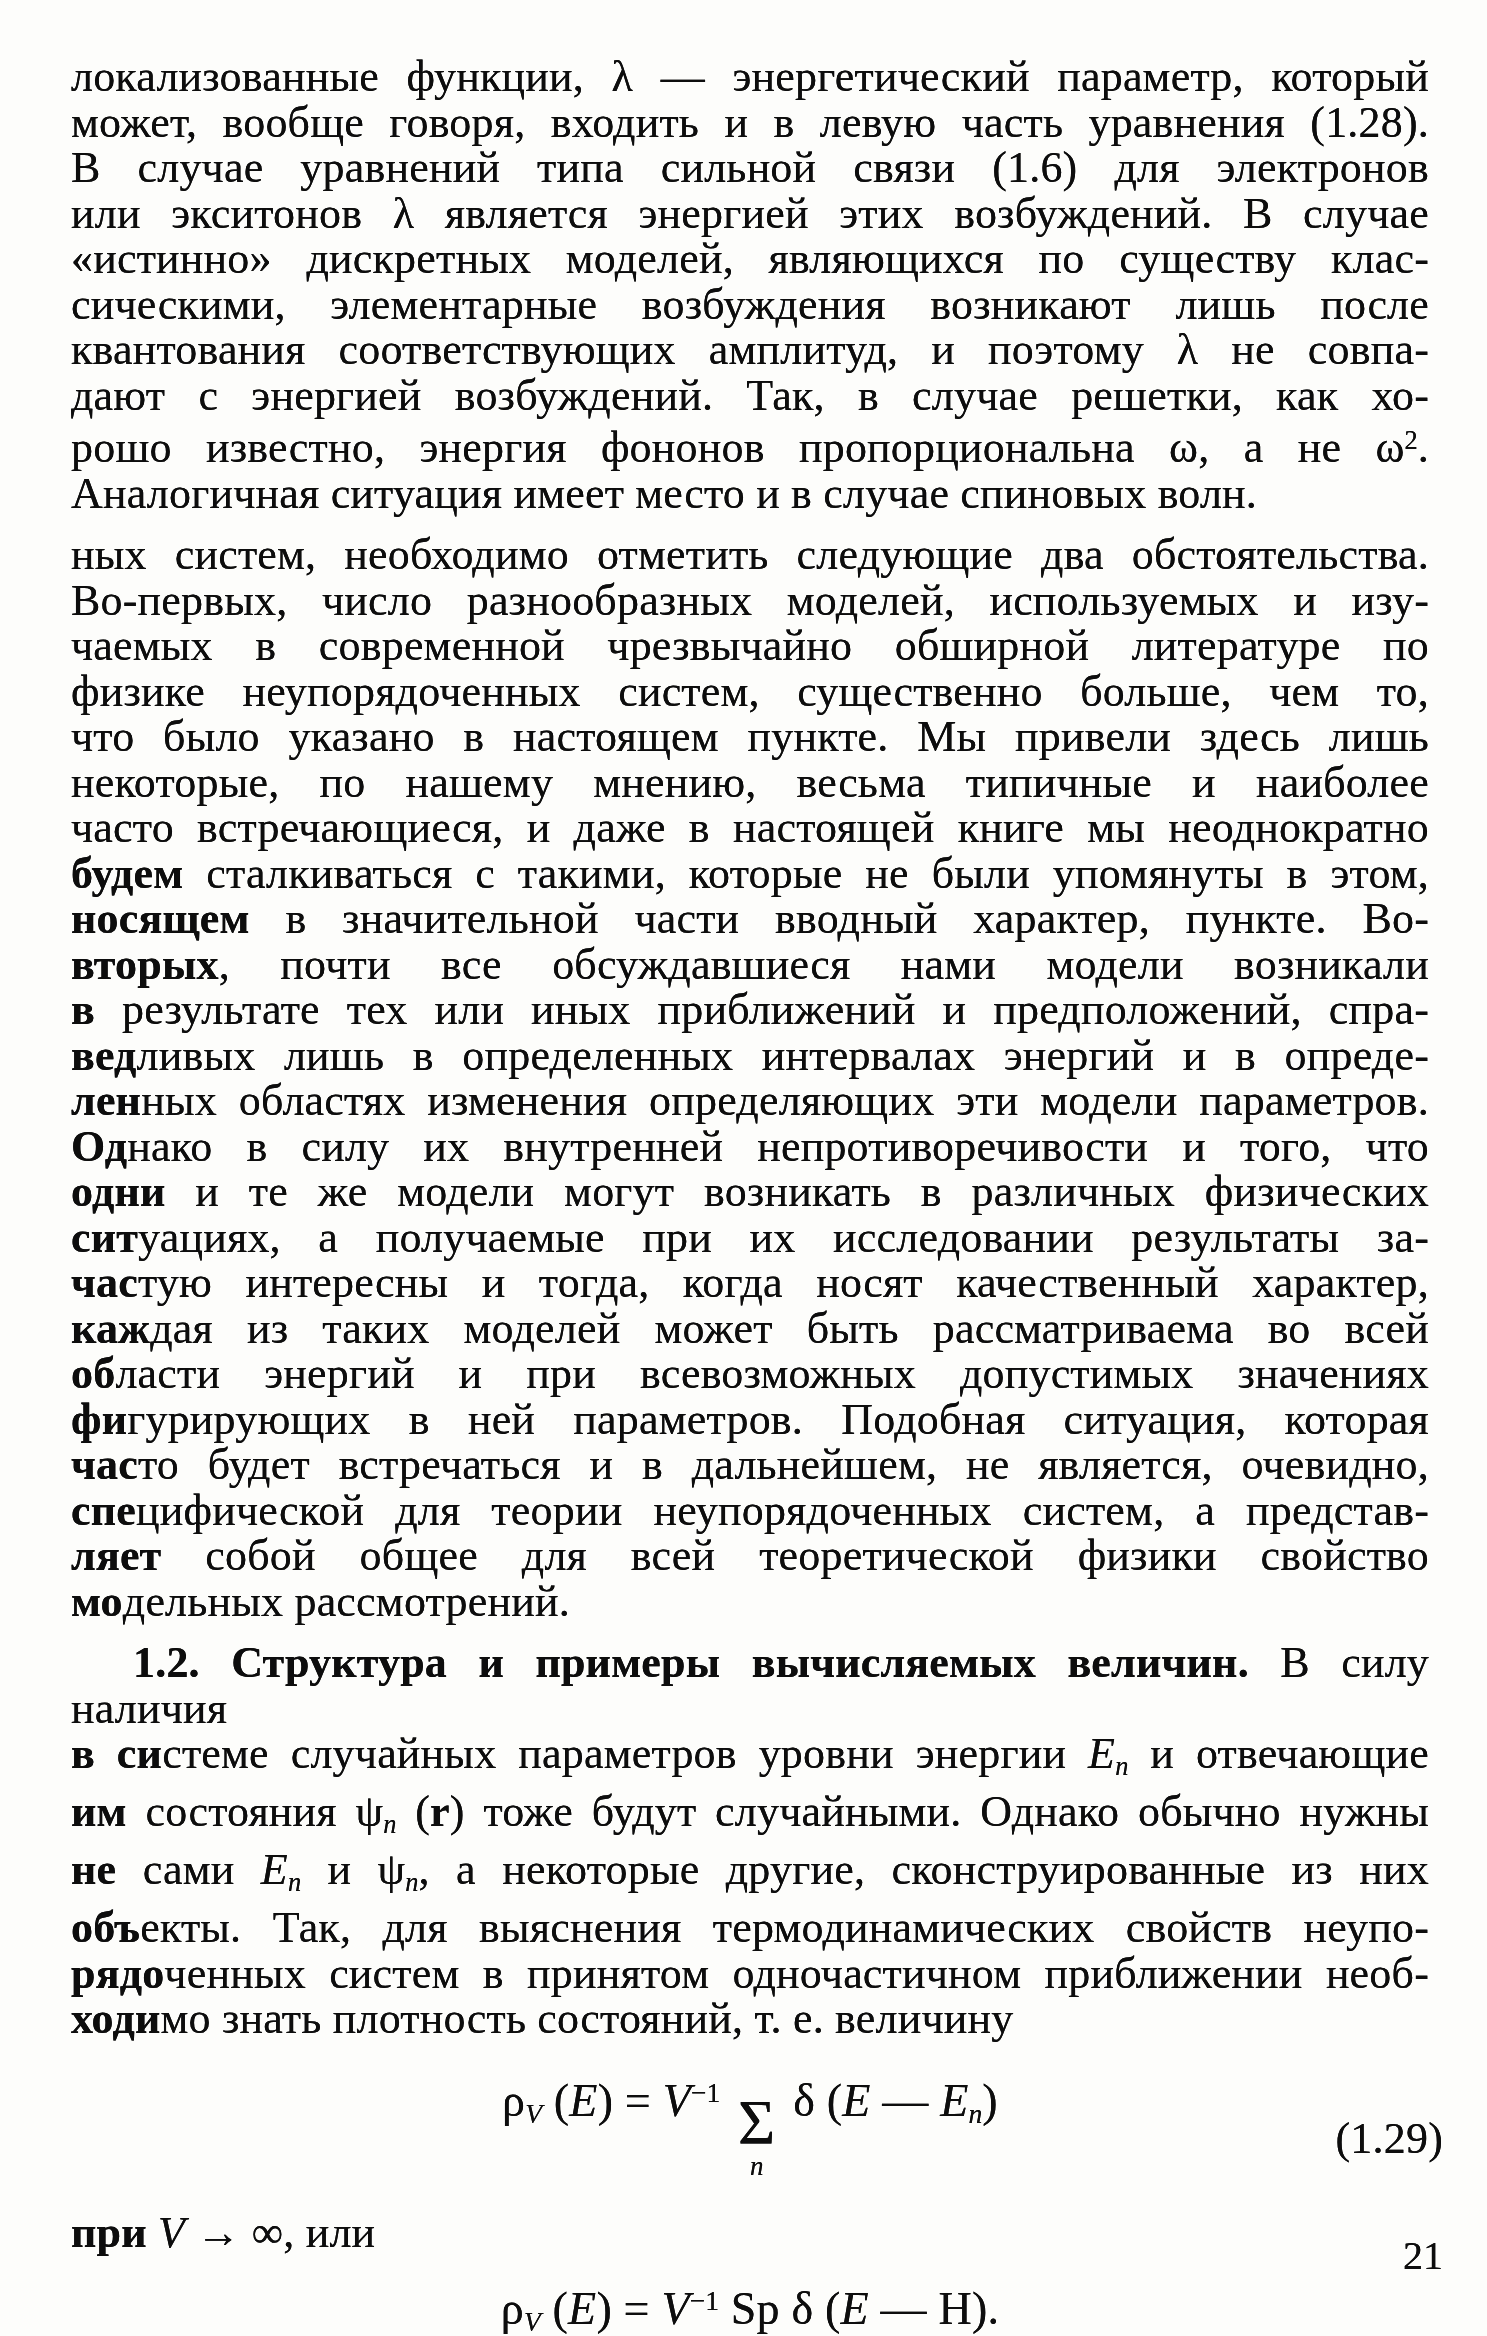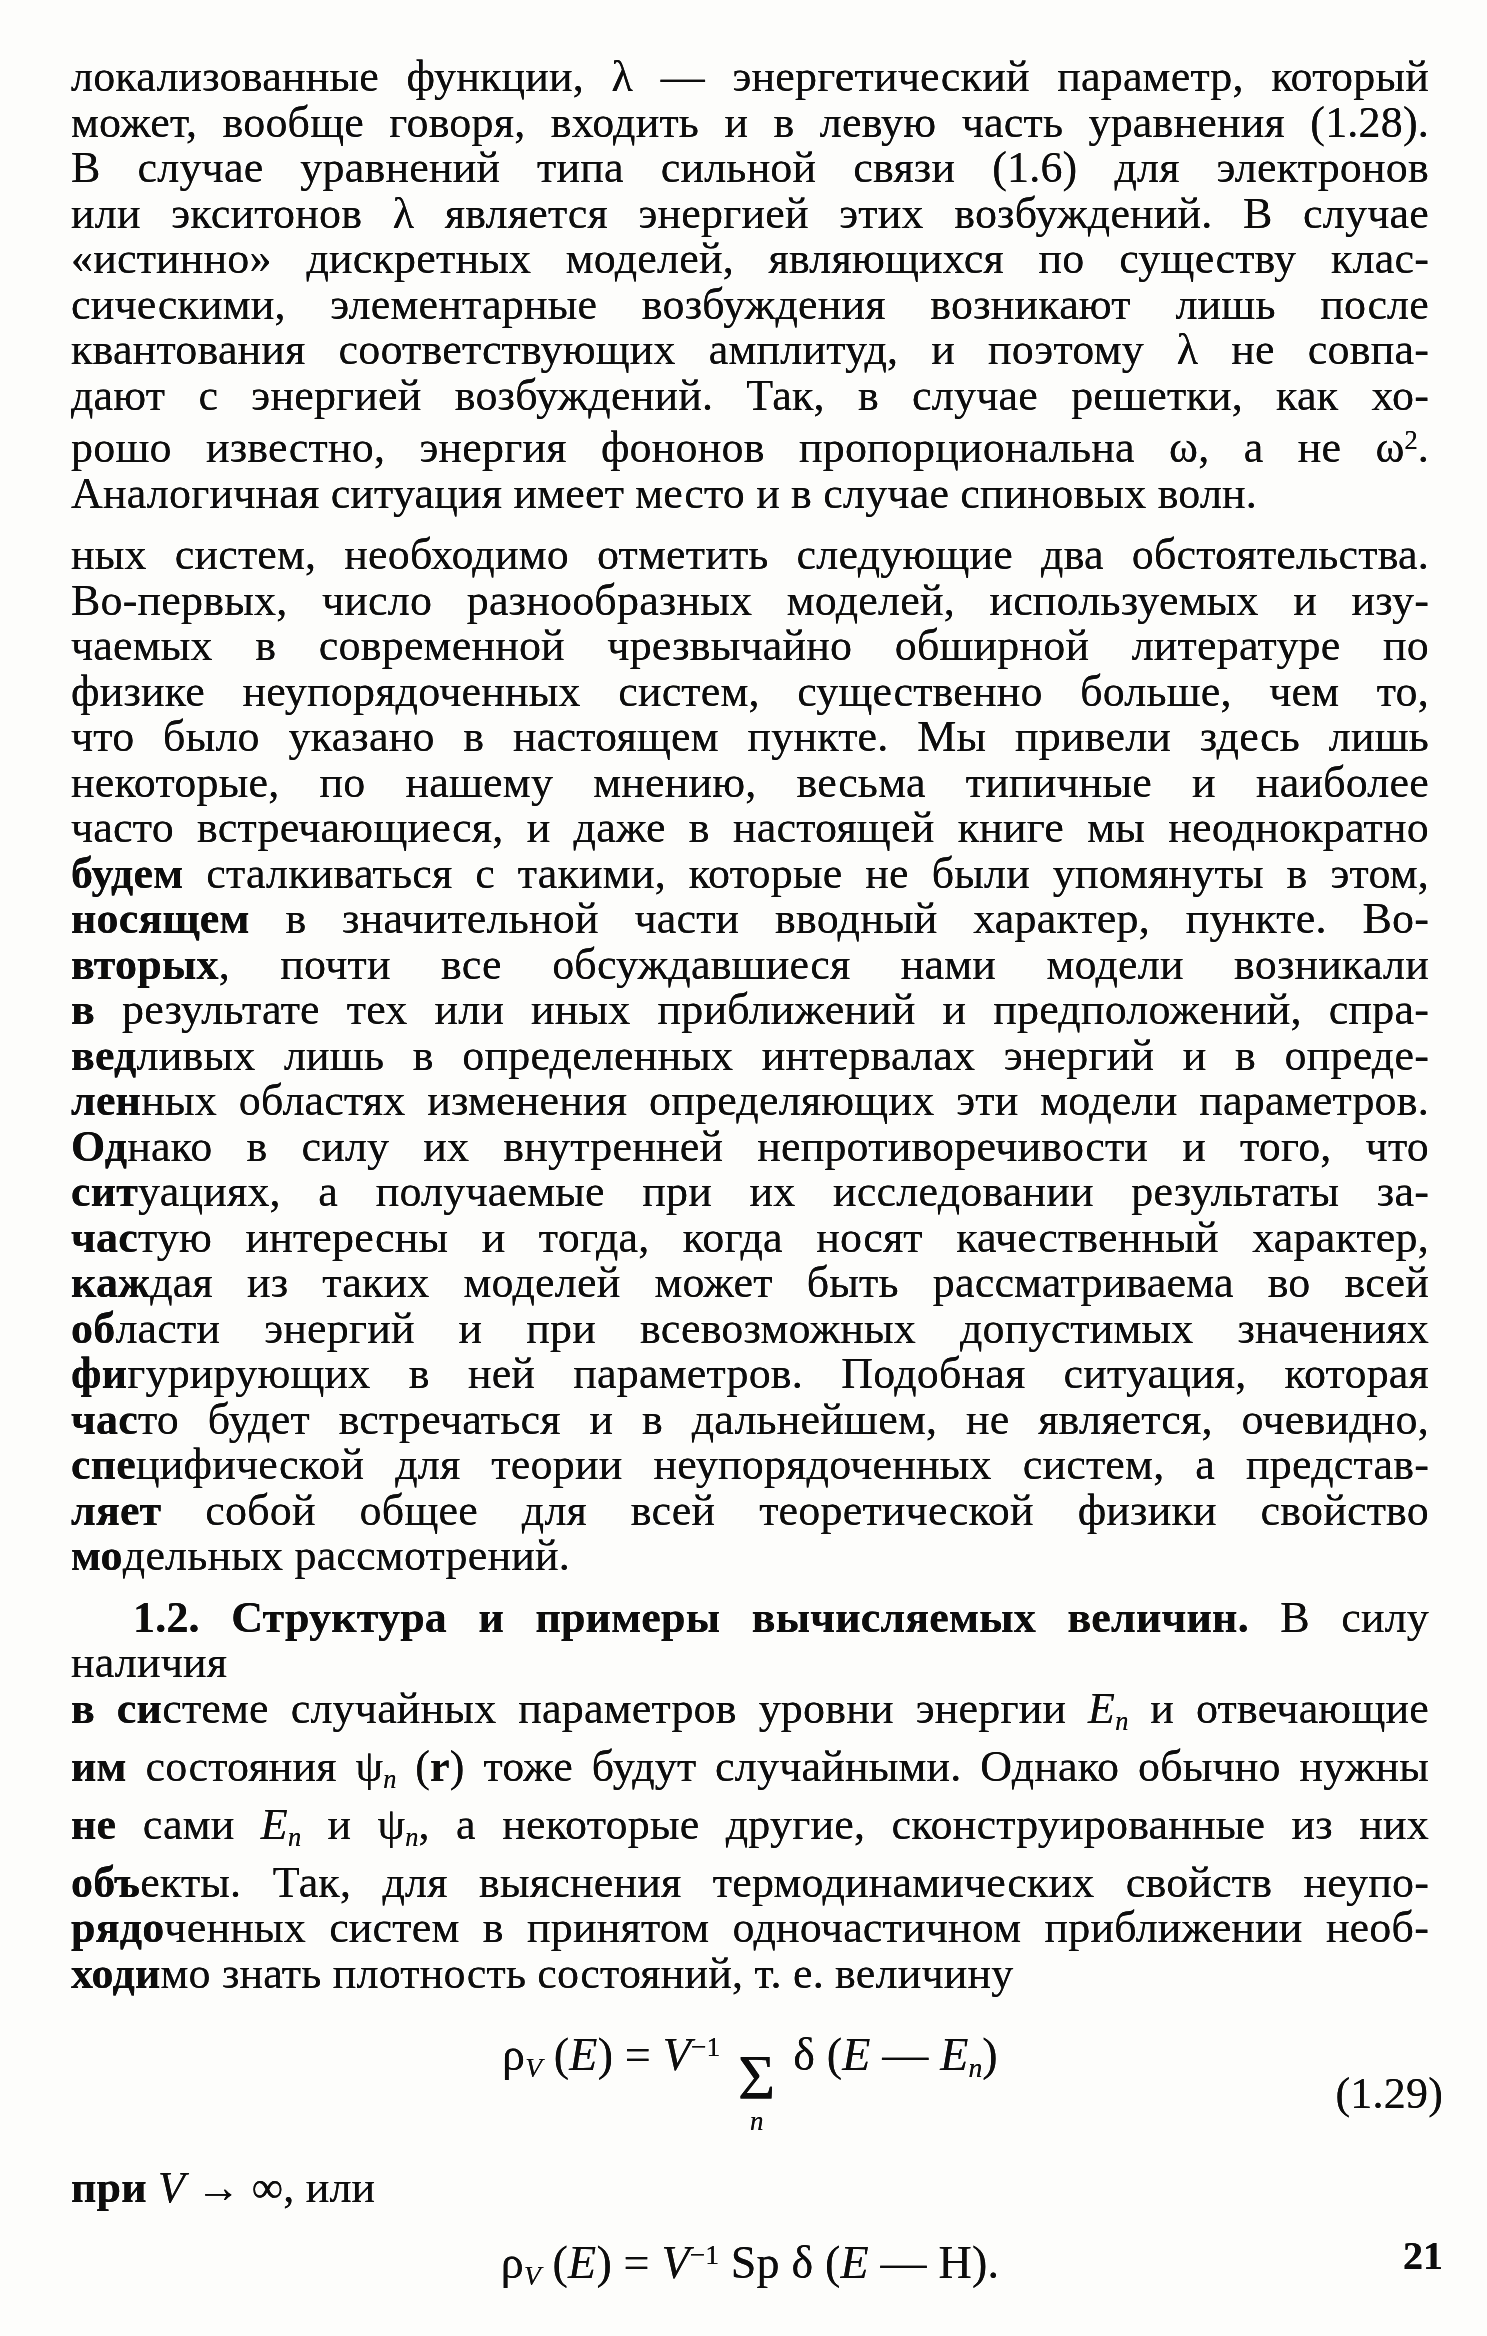--- a/index.html
+++ b/index.html
@@ -52,21 +52,21 @@
   }
   .sumstack .sigma{font-size:64px;line-height:0.92;}
   .sumstack .under{font-size:27px;line-height:1;font-style:italic;}
   #eq-1-29{margin-top:34px;}
   #p4{margin-top:30px;}
   #eq-sp{margin-top:28px;}
   .pagenum{
     position:absolute;
     right:44px;top:2232px;
     font-size:40px;
-    font-weight:bold;
+    font-weight:normal;
     text-shadow:0 0 0.5px currentColor;
   }
 </style>
 </head>
 <body>
 
 <div class="page" style="--ink: #0d0d0d; --paper: #fdfdfb;">
   <div class="textcol" id="textcol">
       <div class="para" id="p1">
         <div class="line"><span>локализованные функции, λ — энергетический параметр, который</span></div>
@@ -88,20 +88,21 @@
         <div class="line"><span>что было указано в настоящем пункте. Мы привели здесь лишь</span></div>
         <div class="line"><span>некоторые, по нашему мнению, весьма типичные и наиболее</span></div>
         <div class="line"><span>часто встречающиеся, и даже в настоящей книге мы неоднократно</span></div>
         <div class="line"><span class="b">будем</span><span> сталкиваться с такими, которые не были упомянуты в этом,</span></div>
         <div class="line"><span class="b">носящем</span><span> в значительной части вводный характер, пункте. Во-</span></div>
         <div class="line"><span class="b">вторых</span><span>, почти все обсуждавшиеся нами модели возникали</span></div>
         <div class="line"><span class="b">в</span><span> результате тех или иных приближений и предположений, спра-</span></div>
         <div class="line"><span class="b">вед</span><span>ливых лишь в определенных интервалах энергий и в опреде-</span></div>
         <div class="line"><span class="b">лен</span><span>ных областях изменения определяющих эти модели параметров.</span></div>
         <div class="line"><span class="b">Од</span><span>нако в силу их внутренней непротиворечивости и того, что</span></div>
+        <div class="line"><span class="b">одни</span><span> и те же модели могут возникать в различных физических</span></div>
         <div class="line"><span class="b">сит</span><span>уациях, а получаемые при их исследовании результаты за-</span></div>
         <div class="line"><span class="b">час</span><span>тую интересны и тогда, когда носят качественный характер,</span></div>
         <div class="line"><span class="b">каж</span><span>дая из таких моделей может быть рассматриваема во всей</span></div>
         <div class="line"><span class="b">об</span><span>ласти энергий и при всевозможных допустимых значениях</span></div>
         <div class="line"><span class="b">фи</span><span>гурирующих в ней параметров. Подобная ситуация, которая</span></div>
         <div class="line"><span class="b">час</span><span>то будет встречаться и в дальнейшем, не является, очевидно,</span></div>
         <div class="line"><span class="b">спе</span><span>цифической для теории неупорядоченных систем, а представ-</span></div>
         <div class="line"><span class="b">ляет</span><span> собой общее для всей теоретической физики свойство</span></div>
         <div class="line last"><span class="b">мо</span><span>дельных рассмотрений.</span></div>
       </div>

